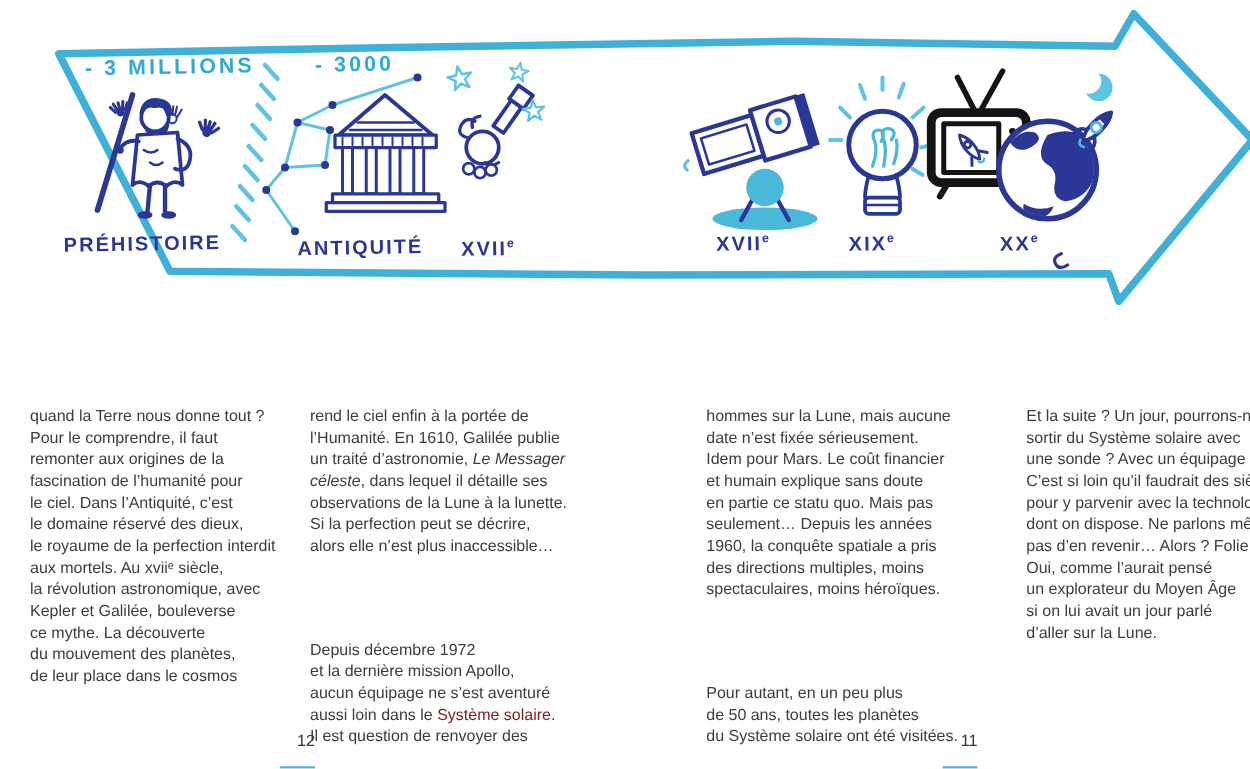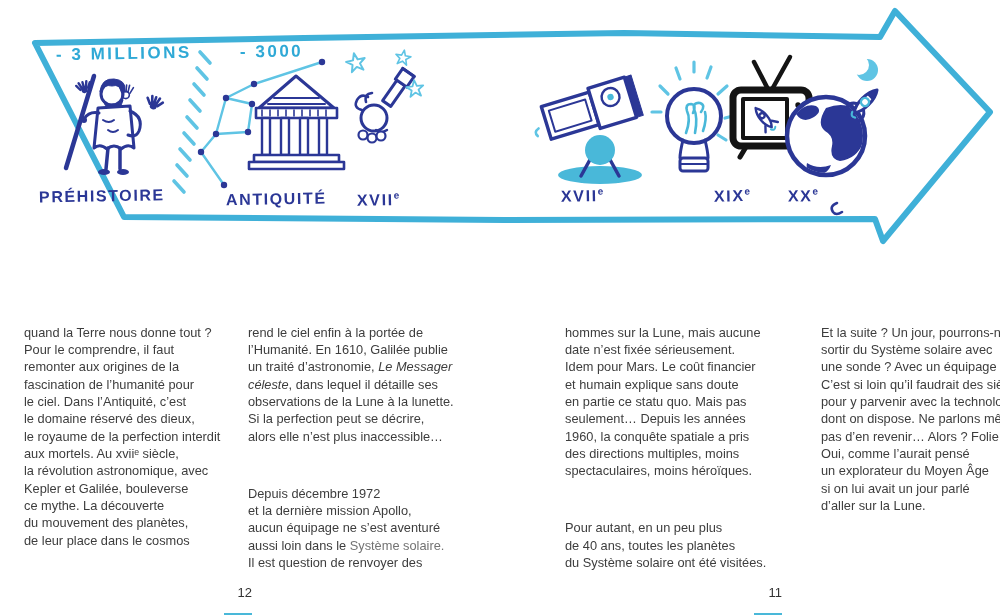--- a/index.html
+++ b/index.html
@@ -1,29 +1,29 @@
 <!DOCTYPE html>
 <html><head>
 <meta charset="utf-8">
 <style>
   html,body{margin:0;padding:0;background:#fff;}
   .page{position:relative;width:1000px;height:615px;background:#ffffff;
         font-family:"Liberation Sans",sans-serif;overflow:hidden;}
-  .timeline{position:absolute;top:0;left:4px;width:824px;height:262px;}
+  .timeline{position:absolute;top:0;left:16px;width:824px;height:262px;}
   svg.art{position:absolute;top:0;left:0;}
   .hand{position:absolute;font-weight:bold;color:#2b3796;white-space:nowrap;}
   .date{color:#2fa9d6;font-size:17px;letter-spacing:2.5px;transform:rotate(-1deg);}
   .era{font-size:16px;letter-spacing:1.6px;transform:rotate(-1deg);}
   .era sup{font-size:10px;letter-spacing:0;}
   .col{position:absolute;top:289px;font-size:12.8px;line-height:17.35px;
        color:#3d3d3d;white-space:pre;}
   .col p{margin:0;}
-  .col p + p{margin-top:5px;}
+  .col p + p{margin-top:31px;}
   .col em{font-style:italic;}
-  .link{color:#737373;}
+  .link{color:#7f1d1d;}
   .pagenum{position:absolute;top:585px;width:28px;text-align:right;
            font-size:13px;color:#333;border-bottom:2px solid #49b8d9;
            padding-bottom:13px;}
 </style>
 </head>
 <body>
 
 <div class="page">
 
   <div class="timeline">
@@ -200,21 +200,21 @@
       </g>
     </svg>
 
     <div class="hand date" style="left:52px;top:44px;">- 3 MILLIONS</div>
     <div class="hand date" style="left:236px;top:42px;">- 3000</div>
 
     <div class="hand era" style="left:35px;top:186px;"><span>PRÉHISTOIRE</span><sup></sup></div>
     <div class="hand era" style="left:222px;top:189px;"><span>ANTIQUITÉ</span><sup></sup></div>
     <div class="hand era" style="left:353px;top:190px;"><span>XVII</span><sup>e</sup></div>
     <div class="hand era" style="left:557px;top:186px;"><span>XVII</span><sup>e</sup></div>
-    <div class="hand era" style="left:663px;top:186px;margin-left:47px;"><span>XIX</span><sup>e</sup></div>
+    <div class="hand era" style="left:663px;top:186px;"><span>XIX</span><sup>e</sup></div>
     <div class="hand era" style="left:784px;top:186px;"><span>XX</span><sup>e</sup></div>
   </div>
 
   <div class="col" style="left:24px;">
     <p>quand la Terre nous donne tout ?
 Pour le comprendre, il faut
 remonter aux origines de la
 fascination de l’humanité pour
 le ciel. Dans l’Antiquité, c’est
 le domaine réservé des dieux,
@@ -246,21 +246,21 @@
     <p>hommes sur la Lune, mais aucune
 date n’est fixée sérieusement.
 Idem pour Mars. Le coût financier
 et humain explique sans doute
 en partie ce statu quo. Mais pas
 seulement… Depuis les années
 1960, la conquête spatiale a pris
 des directions multiples, moins
 spectaculaires, moins héroïques.</p>
     <p>Pour autant, en un peu plus
-de 40 ans, toutes les planètes
+de 50 ans, toutes les planètes
 du Système solaire ont été visitées.</p>
   </div>
 
   <div class="col" style="left:821px;">
     <p>Et la suite ? Un jour, pourrons-nous
 sortir du Système solaire avec
 une sonde ? Avec un équipage ?
 C’est si loin qu’il faudrait des siècles
 pour y parvenir avec la technologie
 dont on dispose. Ne parlons même

